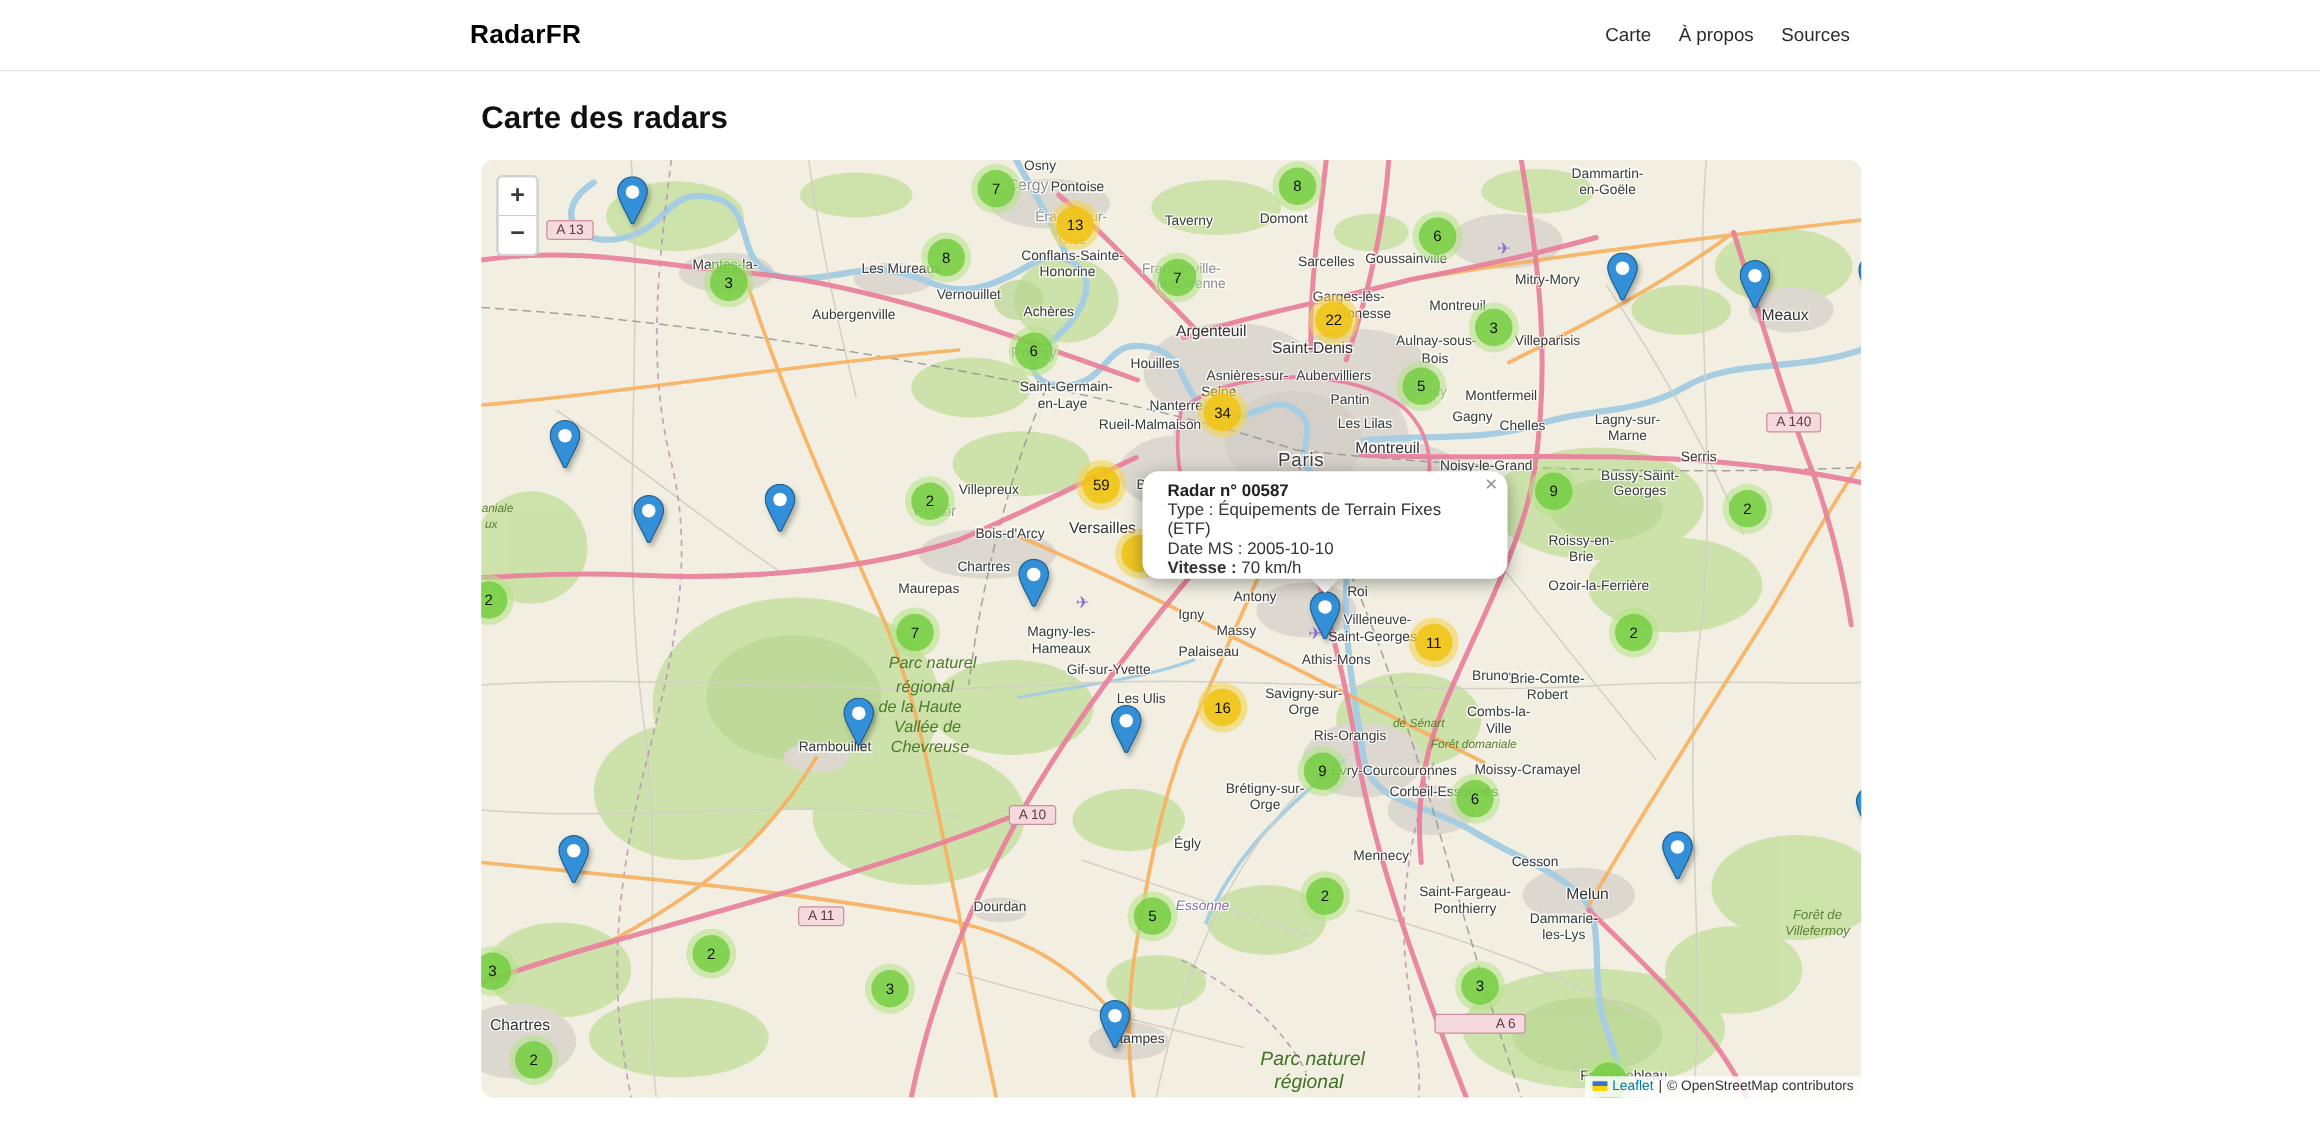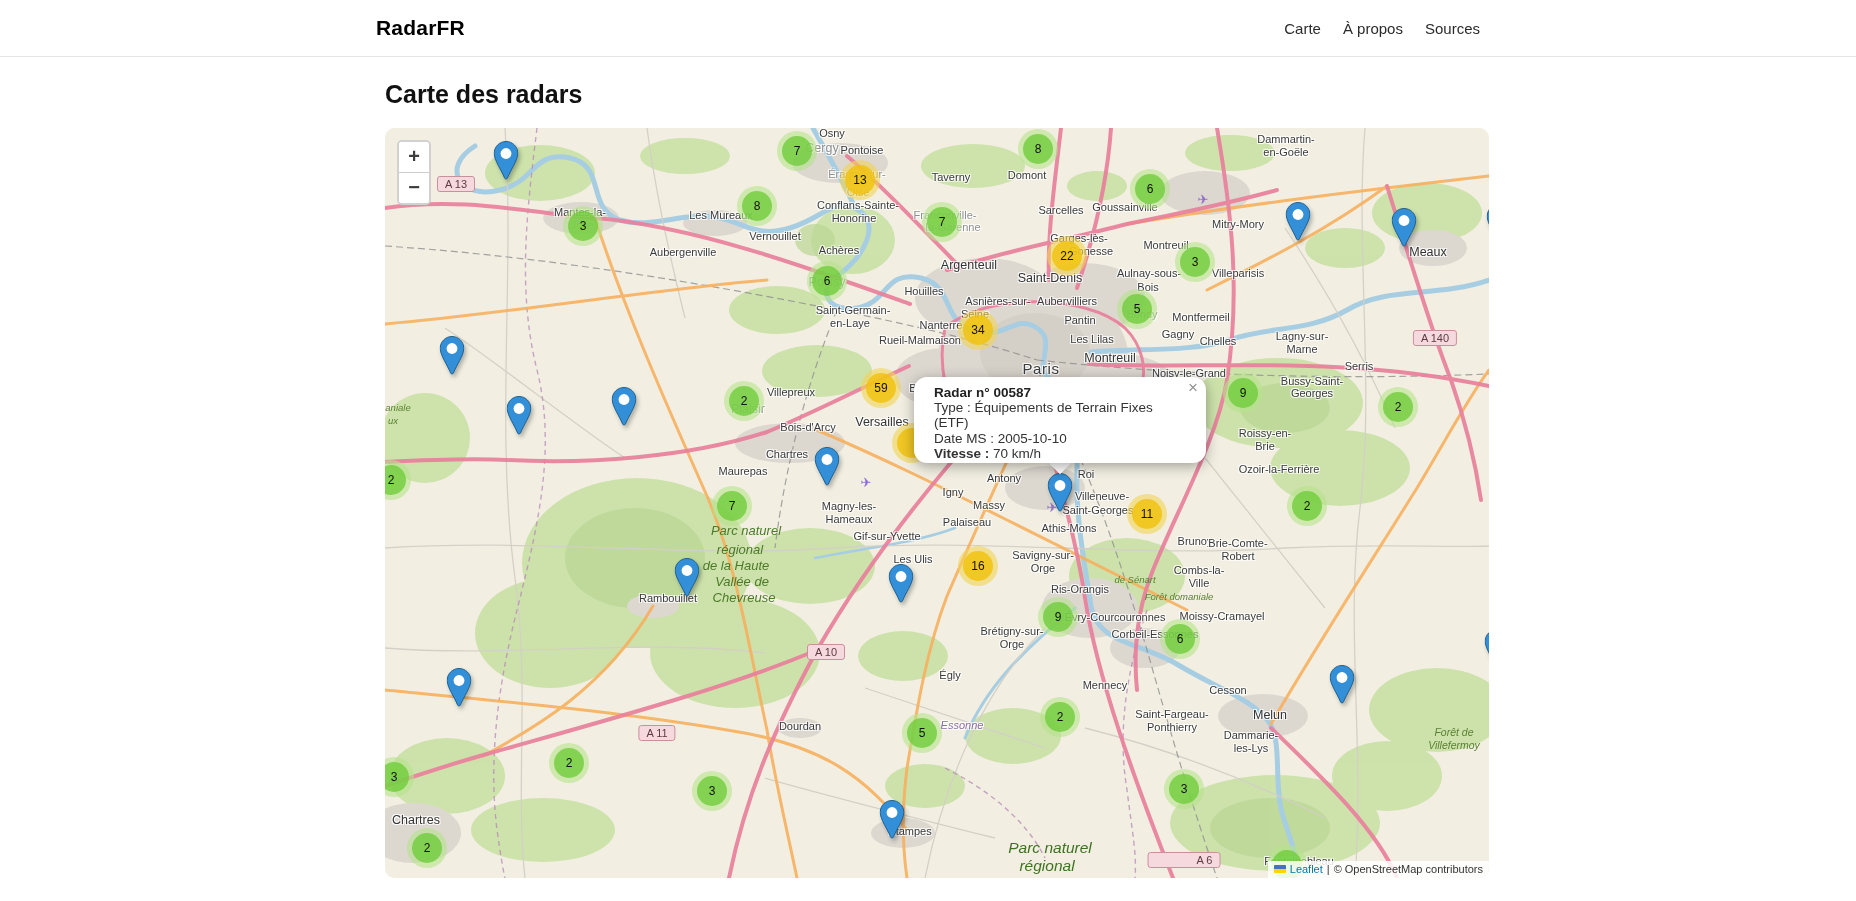--- a/index.html
+++ b/index.html
@@ -331,21 +331,21 @@
         <span class="lbl area-sm" style="left: 13px; top: 279px; position: absolute;">aniale</span>
         <span class="lbl area-sm" style="left: 8px; top: 292px; position: absolute;">ux</span>
       </div>
 
     <div>
 
     <div class="badge" style="left: 71px; top: 56px; position: absolute;">A 13</div>
         <div class="badge" style="left: 1050px; top: 210px; position: absolute;">A 140</div>
         <div class="badge" style="left: 441px; top: 524px; position: absolute;">A 10</div>
         <div class="badge" style="left: 272px; top: 605px; position: absolute;">A 11</div>
-        <div class="badge" style="left: 799px; top: 732px; position: absolute; padding-left: 48px;">A 6</div>
+        <div class="badge" style="left: 799px; top: 691px; position: absolute; padding-left: 48px;">A 6</div>
       </div>
 
     <div>
 
     <div class="plane" style="left: 818px; top: 71px; position: absolute;">✈</div>
         <div class="plane" style="left: 481px; top: 354px; position: absolute;">✈</div>
         <div class="plane" style="left: 667px; top: 379px; position: absolute;">✈</div>
       </div>
 
     <div>

